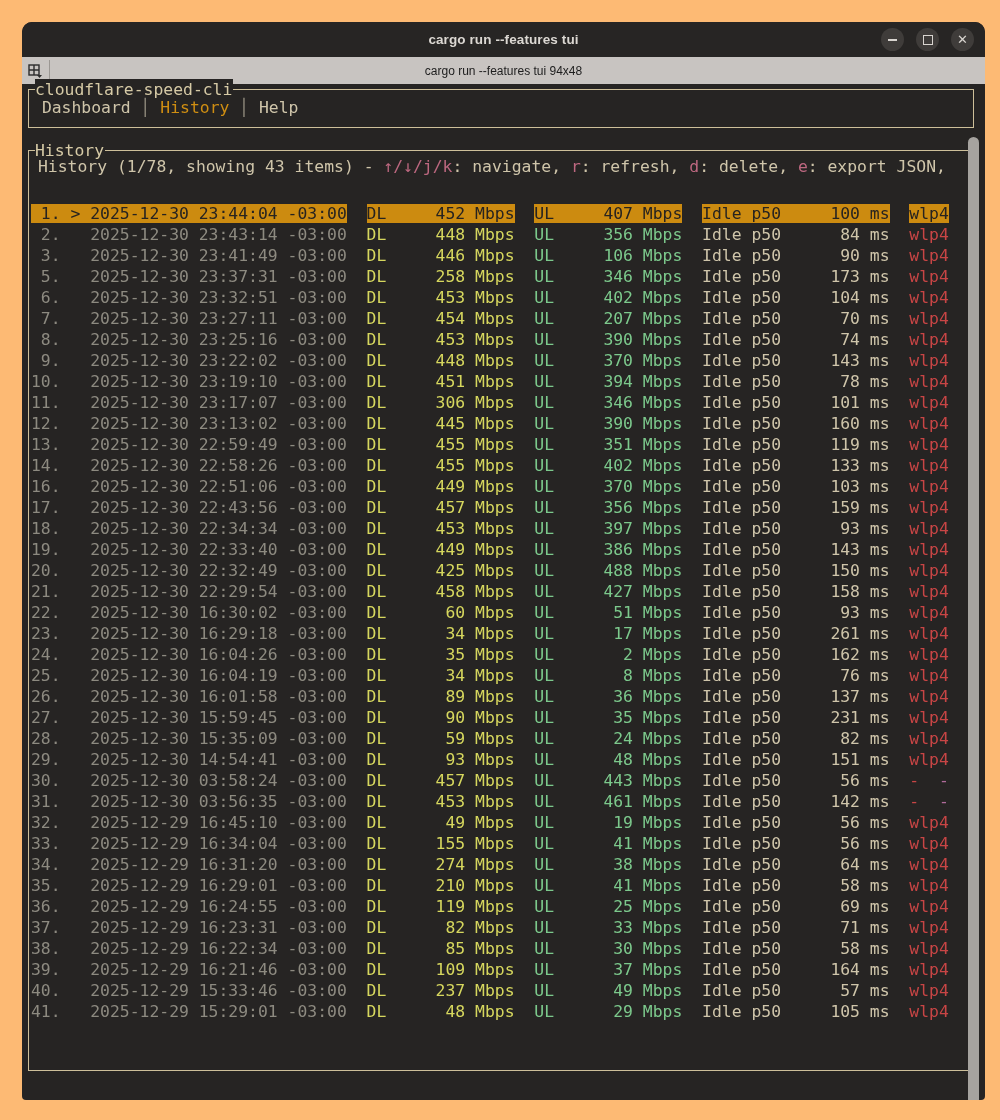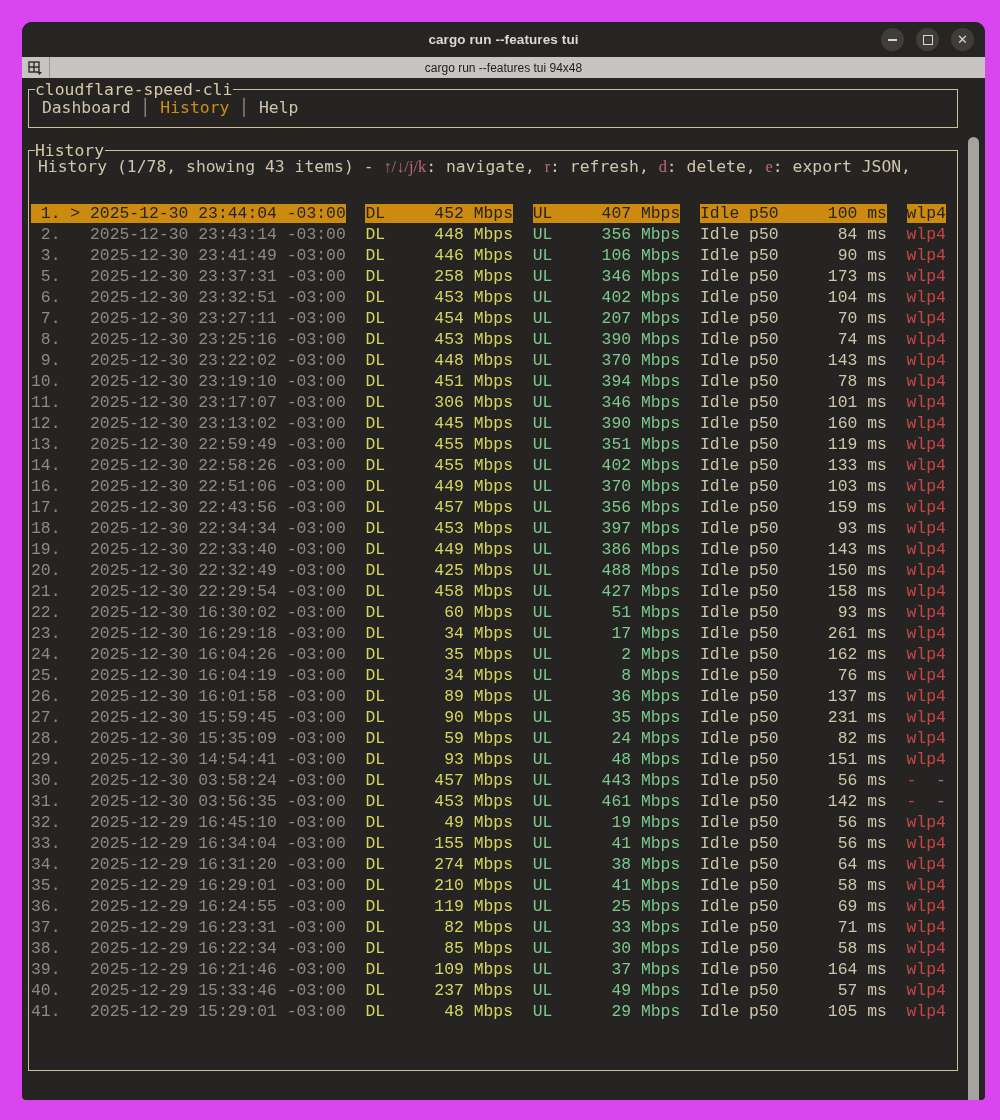--- a/index.html
+++ b/index.html
@@ -1,56 +1,56 @@
 <!DOCTYPE html>
 <html style="--term-bg: #262423; --titlebar-bg: #272524; --border: #cdbf9a; --box-title: #d6caa6; --text: #cfc5aa; --muted: #8d8a80; --yellow: #d6d75e; --green: #7cc98c; --red: #c84545; --magenta: #b06a9a; --pink: #bd6880; --orange: #cf8e12; --sel-bg: #cc8b10; --sel-fg: #262320;"><head>
 <meta charset="utf-8">
 <style>
   html,body { margin:0; padding:0; }
   body { width:1000px; height:1120px; background:#000; }
-  .stage { position:relative; width:1000px; height:1120px; background:#d946ef; overflow:hidden;
+  .stage { position:relative; width:1000px; height:1120px; background:#fdba74; overflow:hidden;
            font-family:"DejaVu Sans Mono", monospace; }
 
   .window { position:absolute; left:22px; top:22px; width:963px; height:1078px;
             background:var(--term-bg); border-radius:10px 10px 4px 4px; overflow:hidden; }
 
   
   .titlebar { height:35px; background:var(--titlebar-bg); position:relative;
               display:flex; align-items:center; justify-content:center; }
   .titlebar .title { color:#dcd8d3; font:700 13.5px "Liberation Sans", sans-serif; letter-spacing:.1px; }
   .controls { position:absolute; right:11px; top:6px; display:flex; gap:12px; }
   .wbtn { width:23px; height:23px; border-radius:50%; background:#3f3c3a; color:#d9d5d0;
           display:flex; align-items:center; justify-content:center; cursor:default; }
   .glyph-min { width:9px; height:2px; background:#d9d5d0; display:block; }
   .glyph-max { width:8px; height:8px; border:1.5px solid #d9d5d0; display:block; }
   .glyph-close { font:700 13px "DejaVu Sans", sans-serif; line-height:1; }
 
   
-  .tabstrip { height:21px; background:#c8c4c1; position:relative; display:flex; align-items:center; }
+  .tabstrip { height:27px; background:#c8c4c1; position:relative; display:flex; align-items:center; }
   .tabicon { width:27px; height:21px; border-right:1px solid #9b9793;
              display:flex; align-items:center; justify-content:center; }
   .tablabel { position:absolute; left:0; right:0; text-align:center;
               font:12px "Liberation Sans", sans-serif; color:#1d1d1d; }
 
   
   .term { position:absolute; top:56px; left:0; right:0; bottom:0;
           font-size:16.4px; line-height:21px; }
-  .box { position:absolute; border:1px solid var(--border); }
+  .box { position:absolute; border:1px solid var(--border);padding-left:16px; }
   .box-tabs { left:6px; top:11px; width:928px; height:37px; }
   .box-history { left:6px; top:72px; width:928px; height:919px; }
   .boxtitle { position:absolute; top:-11px; left:6px; background:var(--term-bg);
               color:var(--box-title); white-space:pre; padding-right:1px; }
   .tabsline { position:absolute; top:7px; left:3px; white-space:pre; color:var(--text); }
   .tab.active { color:var(--orange); }
   .tabsep { color:#979182; }
 
   .histheader { position:absolute; top:5px; left:9px; white-space:pre; color:var(--text); }
-  .histheader .key { color:var(--pink);font-family:Liberation Serif, serif; }
+  .histheader .key { color:var(--pink); }
 
-  .rows { position:absolute; top:52px; left:2px;font-family:Liberation Mono, monospace; }
+  .rows { position:absolute; top:52px; left:2px; }
   .row { height:21px; white-space:pre; }
   .c-meta { color:var(--muted); }
   .c-dl   { color:var(--yellow); }
   .c-ul   { color:var(--green); }
   .c-lat  { color:var(--text); }
   .c-if   { color:var(--red); }
   .c-if2  { color:var(--magenta); }
   .sel    { background:var(--sel-bg); color:var(--sel-fg); }
 
   .scrollbar { position:absolute; top:58px; left:945px; width:13px; height:1016px; }

